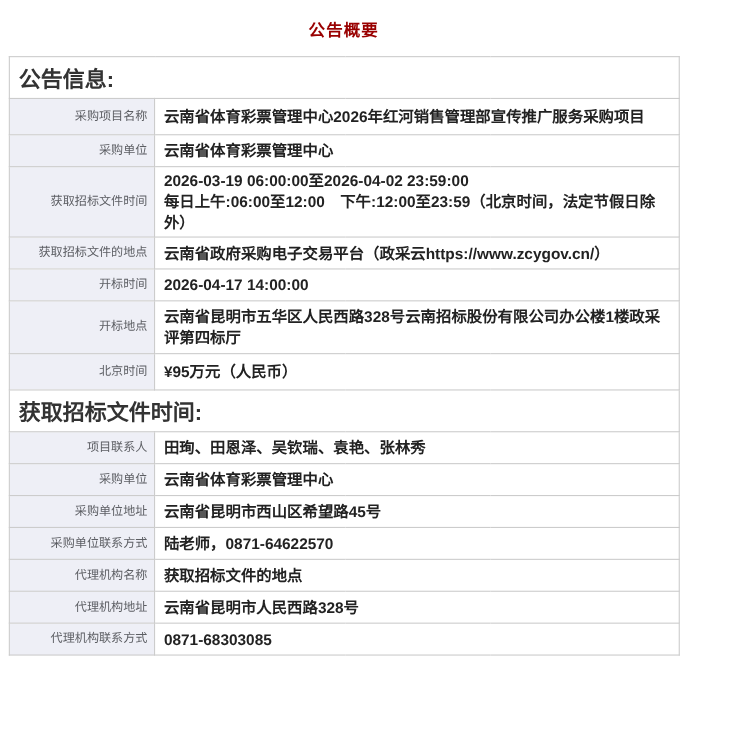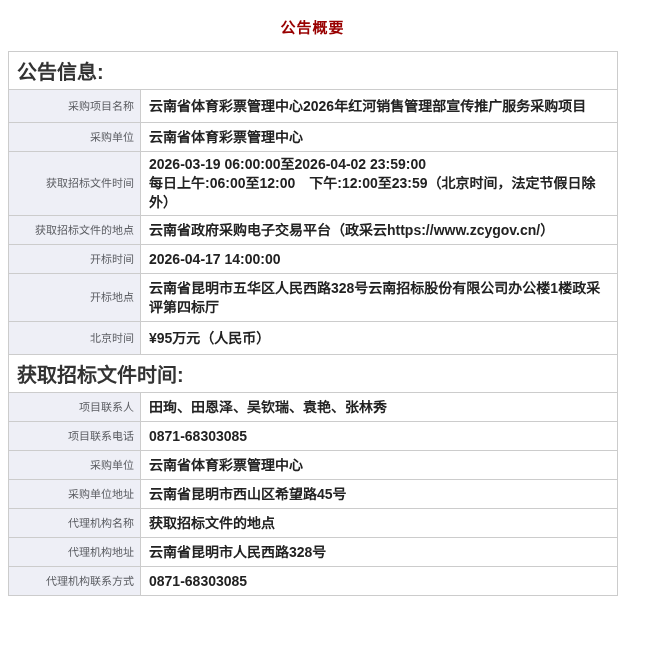--- a/index.html
+++ b/index.html
@@ -130,35 +130,35 @@
 
       <tr class="section">
         <td colspan="4">获取招标文件时间:</td>
       </tr>
 
       <tr>
         <td class="lbl">项目联系人</td>
         <td class="val" colspan="3">田珣、田恩泽、吴钦瑞、袁艳、张林秀</td>
       </tr>
 
-      <tr>
-        <td class="lbl">项目联系电话</td>
-        <td class="val" colspan="3">0871-68303085</td>
-      </tr>
 
       <tr>
         <td class="lbl">采购单位</td>
         <td class="val" colspan="3">云南省体育彩票管理中心</td>
       </tr>
 
       <tr>
         <td class="lbl">采购单位地址</td>
         <td class="val" colspan="3">云南省昆明市西山区希望路45号</td>
       </tr>
 
+      <tr>
+        <td class="lbl">采购单位联系方式</td>
+        <td class="val" colspan="3">陆老师，0871-64622570</td>
+      </tr>
 
       <tr>
         <td class="lbl">代理机构名称</td>
         <td class="val" colspan="3">获取招标文件的地点</td>
       </tr>
 
       <tr>
         <td class="lbl">代理机构地址</td>
         <td class="val" colspan="3">云南省昆明市人民西路328号</td>
       </tr>

